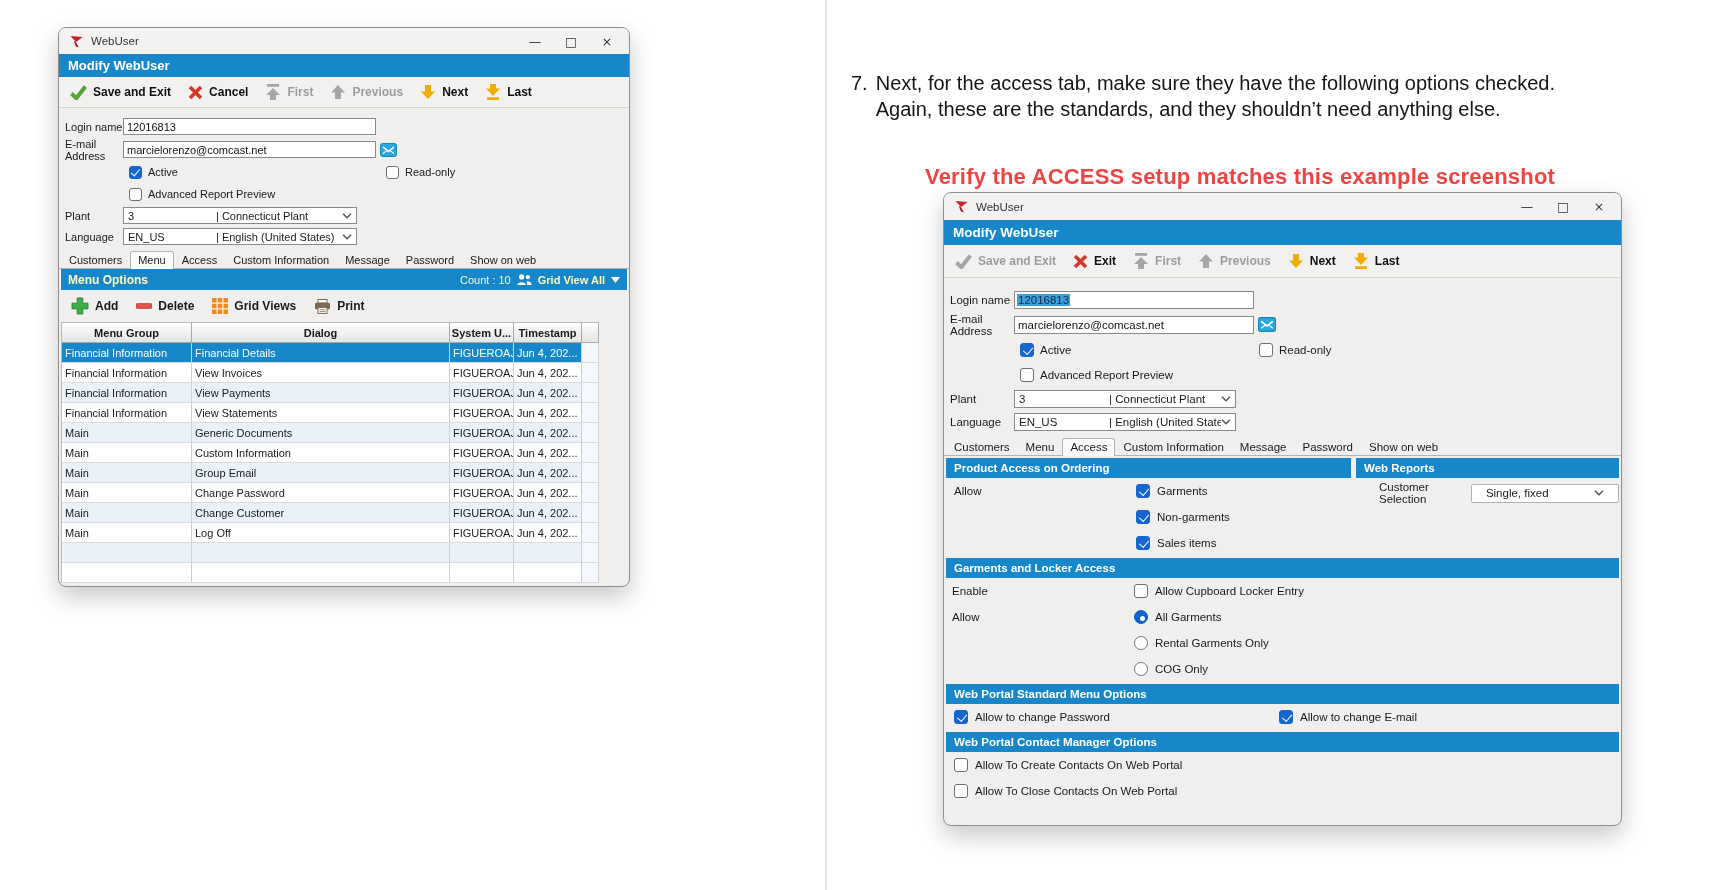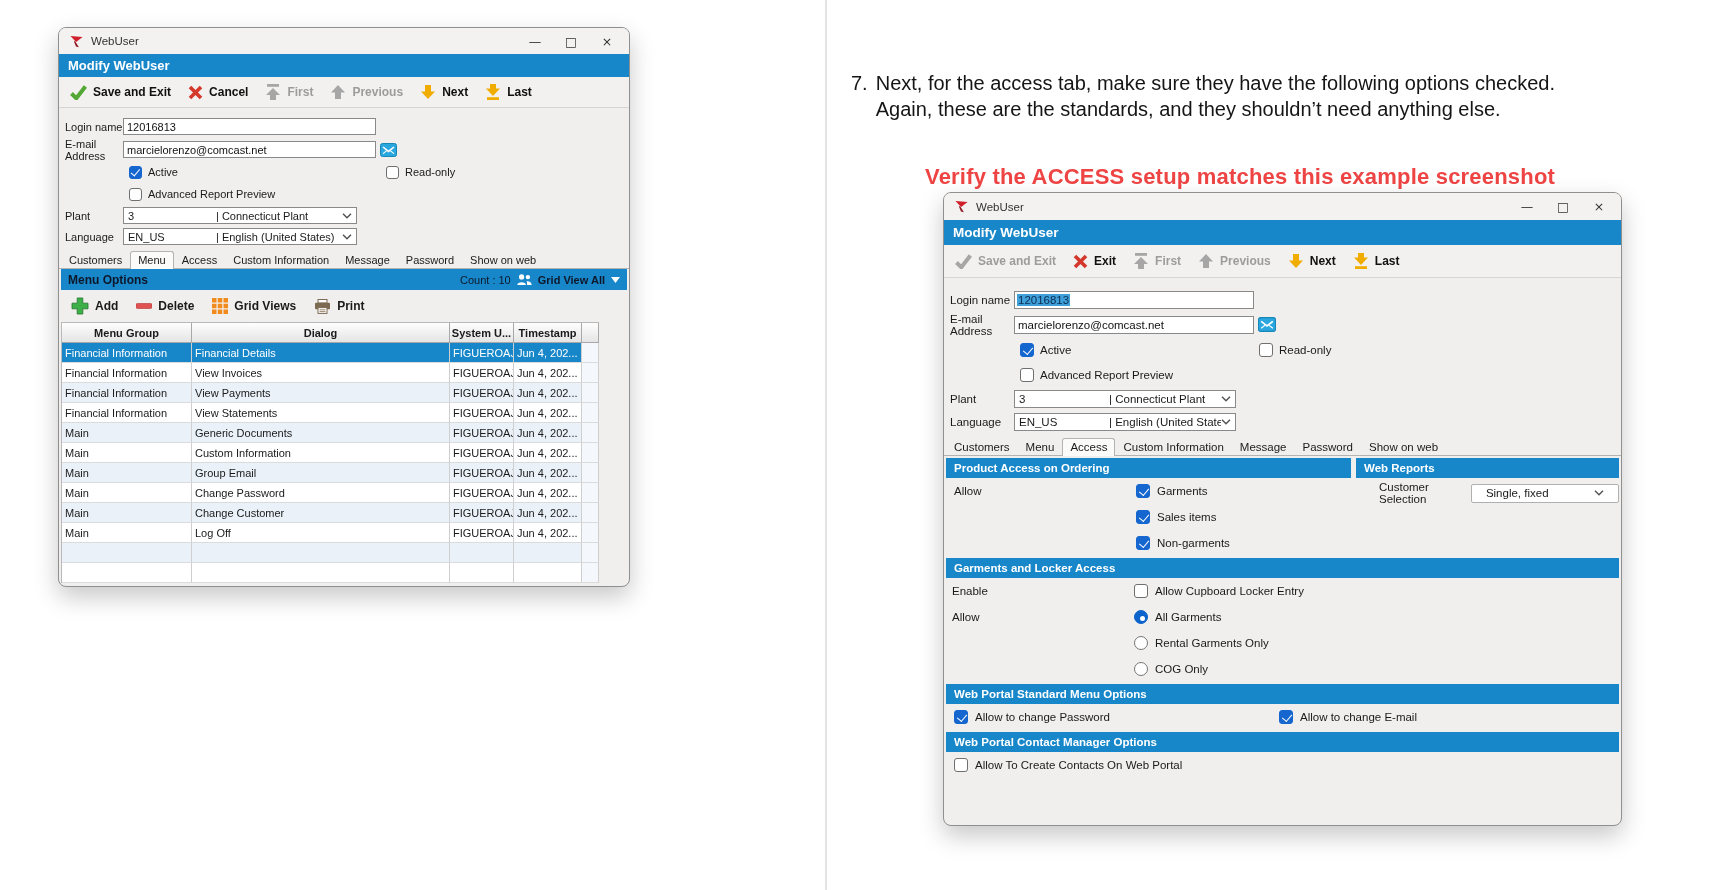--- a/index.html
+++ b/index.html
@@ -67,21 +67,21 @@
   .radio.selected{background:#0c63cc;border-color:#0c63cc;}
   .radio.selected::after{content:"";position:absolute;left:4.5px;top:4.5px;width:5px;height:5px;border-radius:50%;background:#fff;}
 
   
   .tabs{display:flex;align-items:flex-end;padding:0 2px;border-bottom:1px solid #b3b3b3;height:18px;font-size:11px;}
   .win-right .tabs{font-size:11.5px;}
   .tab{padding:2px 7px;border:1px solid transparent;border-bottom:none;white-space:nowrap;}
   .tab.active{background:#fbfbfa;border-color:#b3b3b3;border-radius:3px 3px 0 0;margin-bottom:-1px;padding-bottom:3px;}
 
   
-  .secbar{height:21px;background:#1787c9;color:#0f172a;display:flex;align-items:center;margin:0 2px;padding:0 7px;}
+  .secbar{height:21px;background:#1787c9;color:#fef9c3;display:flex;align-items:center;margin:0 2px;padding:0 7px;}
   .sb-title{font-weight:bold;font-size:12px;}
   .sb-right{margin-left:auto;display:flex;align-items:center;gap:6px;font-size:11px;}
   .sb-right .gv{font-weight:bold;}
   .gridbar{display:flex;align-items:center;gap:18px;padding:0 12px;height:32px;}
   .gtool{display:flex;align-items:center;gap:6px;font-weight:bold;font-size:12px;}
 
   .tbl{margin:0 2px;font-size:11px;background:#f0efed;border-top:1px solid #b9b9b9;border-left:1px solid #b9b9b9;width:538px;box-sizing:border-box;}
   .trh{display:flex;height:20px;background:linear-gradient(#fefefe,#e3e3e3);font-weight:bold;}
   .trh .td{justify-content:center;border-right:1px solid #a8a8a8;border-bottom:1px solid #a8a8a8;padding:0;}
   .tr{display:flex;height:20px;background:#fff;}
@@ -568,28 +568,28 @@
         <span class="acc-label">Allow</span>
         <span class="opt">
           <span class="cb checked"></span>
           <span>Garments</span>
         </span>
       </div>
       <div class="acc-row">
         <span class="acc-label"></span>
         <span class="opt">
           <span class="cb checked"></span>
-          <span>Sales items</span>
+          <span>Non-garments</span>
         </span>
       </div>
       <div class="acc-row">
         <span class="acc-label"></span>
         <span class="opt">
           <span class="cb checked"></span>
-          <span>Non-garments</span>
+          <span>Sales items</span>
         </span>
       </div>
     </div>
     <div class="acc-right">
       <div class="sec-hdr">Web Reports</div>
       <div class="cs-row">
         <span>Customer Selection</span>
         <span class="cs-combo">
           <span>Single, fixed</span>
           <svg class="ic chev" width="10" height="6">
@@ -642,13 +642,19 @@
     </span>
   </div>
 
   <div class="sec-hdr full-bar">Web Portal Contact Manager Options</div>
   <div class="std-row">
     <span class="opt">
       <span class="cb"></span>
       <span>Allow To Create Contacts On Web Portal</span>
     </span>
   </div>
+  <div class="std-row">
+    <span class="opt">
+      <span class="cb"></span>
+      <span>Allow To Close Contacts On Web Portal</span>
+    </span>
+  </div>
 </div>
 
 </body></html>

